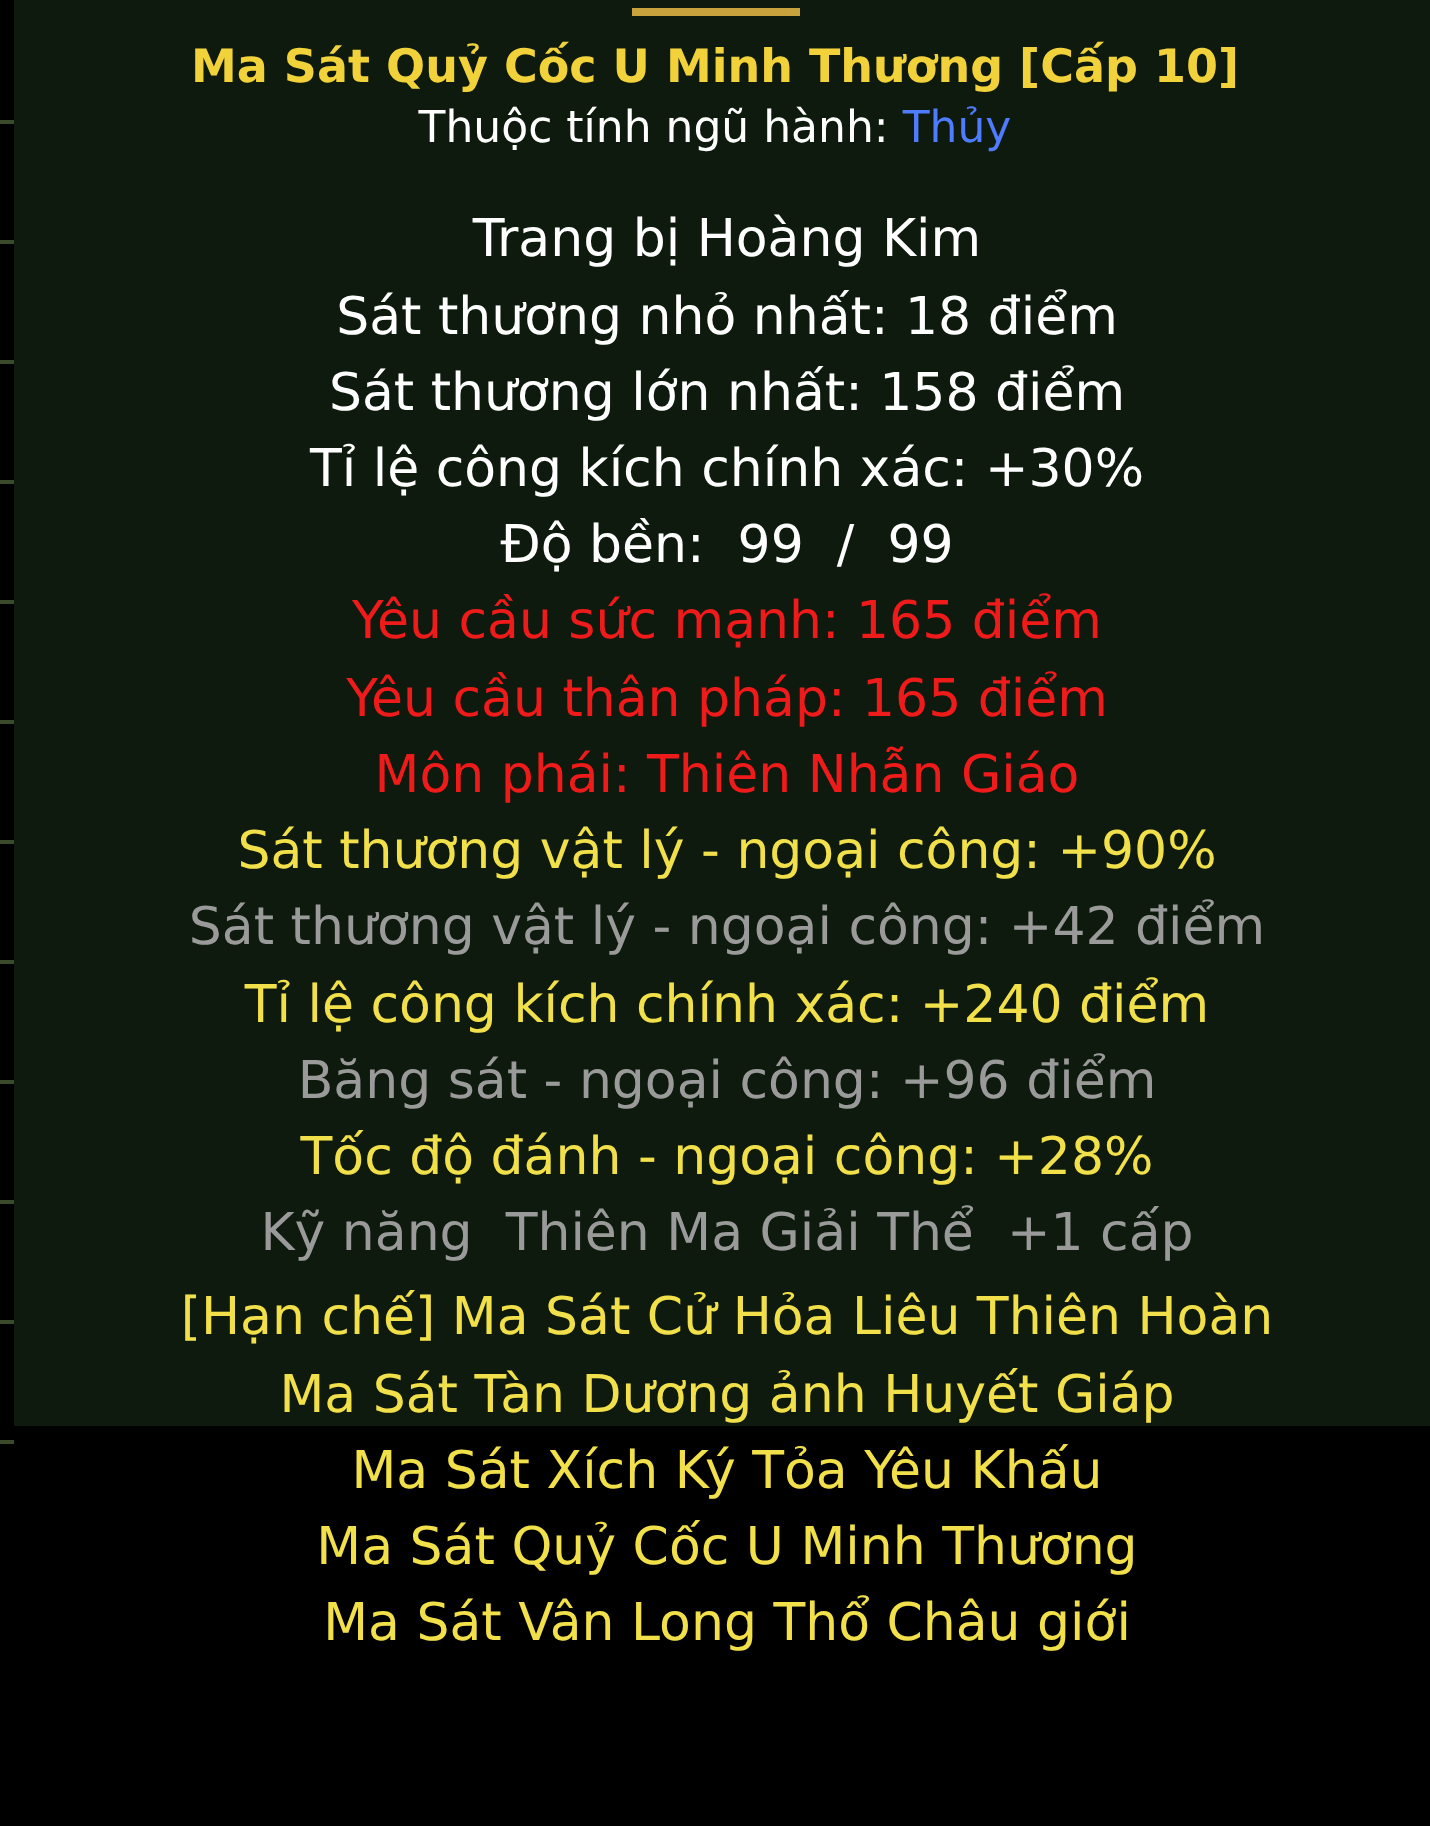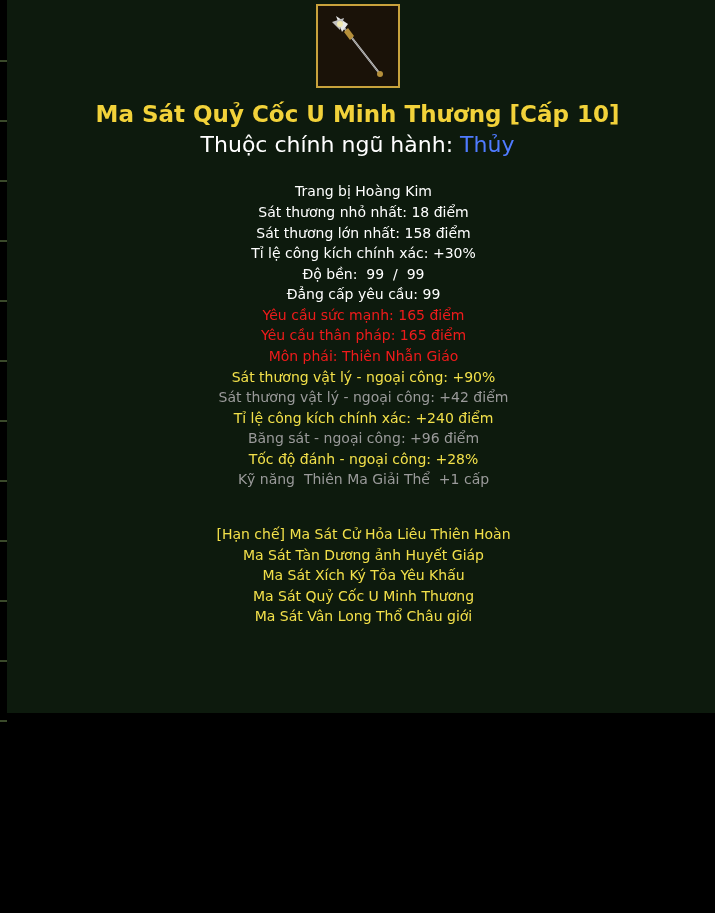--- a/index.html
+++ b/index.html
@@ -68,21 +68,21 @@
   }
   .elem-value {
     color: #4f7bff;
   }
   .block {
     margin-top: 22px;
     text-align: center;
     width: 100%;
   }
   .row {
-    font-size: 14px;
+    font-size: 26px;
     line-height: 1.47;
     text-align: center;
     color: #ffffff;
     white-space: pre;
     padding-left: 12px;
   }
   .c-white { color: #ffffff; }
   .c-red { color: #ef1b1b; }
   .c-yellow { color: #f2e04a; }
   .c-gray { color: #9a9a9a; }
@@ -122,31 +122,30 @@
       <path d="M14 16 L26 12 L22 24 Z" fill="#c0c0c0"></path>
       <circle cx="22" cy="18" r="3" fill="#f0e8b0"></circle>
       <path d="M30 22 L36 30 L32 34 L26 26 Z" fill="#b58f3a"></path>
       <circle cx="62" cy="68" r="3" fill="#b58f3a"></circle>
     </svg>
   </div>
 
   <div class="title">Ma Sát Quỷ Cốc U Minh Thương [Cấp 10]</div>
 
   <div class="subline">
-    <span>Thuộc chính ngũ hành:</span>
+    <span>Thuộc tính ngũ hành:</span>
     <span class="elem-value">Thủy</span>
   </div>
 
   <div class="block">
     <div class="row c-white">Trang bị Hoàng Kim</div>
     <div class="row c-white">Sát thương nhỏ nhất: 18 điểm</div>
     <div class="row c-white">Sát thương lớn nhất: 158 điểm</div>
     <div class="row c-white">Tỉ lệ công kích chính xác: +30%</div>
     <div class="row c-white">Độ bền:  99  /  99</div>
-    <div class="row c-white">Đẳng cấp yêu cầu: 99</div>
     <div class="row c-red">Yêu cầu sức mạnh: 165 điểm</div>
     <div class="row c-red">Yêu cầu thân pháp: 165 điểm</div>
     <div class="row c-red">Môn phái: Thiên Nhẫn Giáo</div>
     <div class="row c-yellow">Sát thương vật lý - ngoại công: +90%</div>
     <div class="row c-gray">Sát thương vật lý - ngoại công: +42 điểm</div>
     <div class="row c-yellow">Tỉ lệ công kích chính xác: +240 điểm</div>
     <div class="row c-gray">Băng sát - ngoại công: +96 điểm</div>
     <div class="row c-yellow">Tốc độ đánh - ngoại công: +28%</div>
     <div class="row c-gray">Kỹ năng  Thiên Ma Giải Thể  +1 cấp</div>
   </div>

